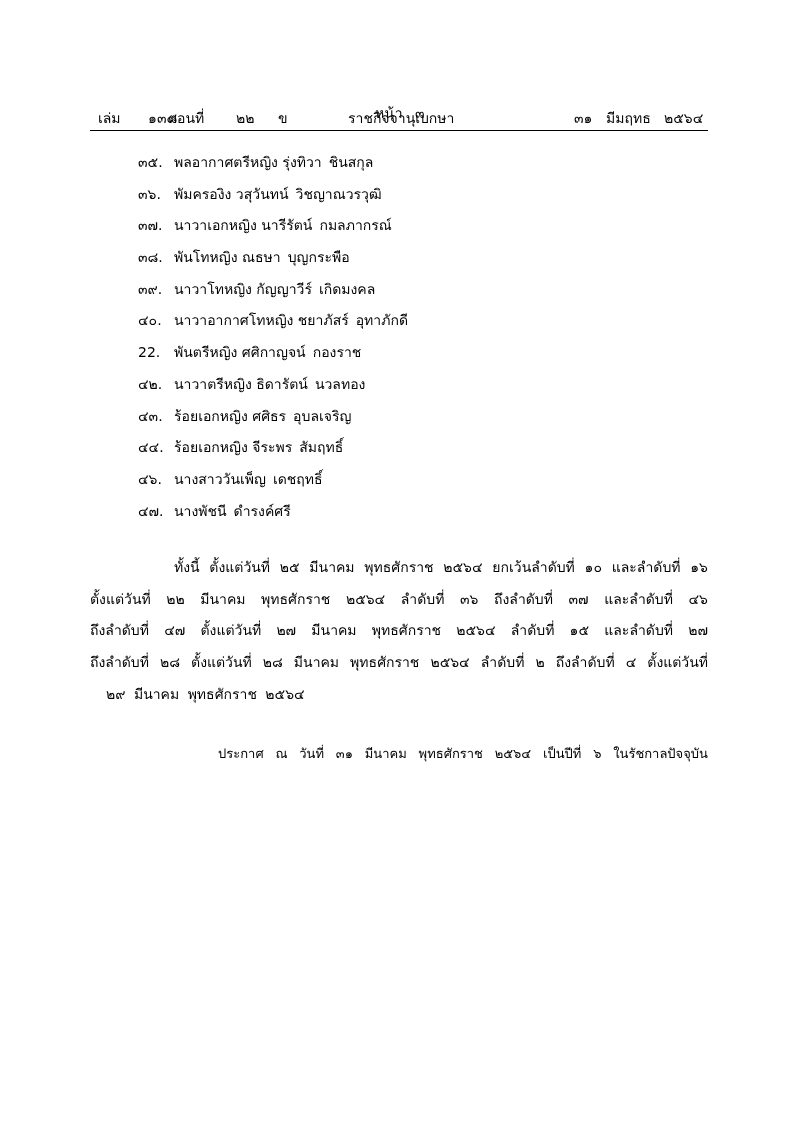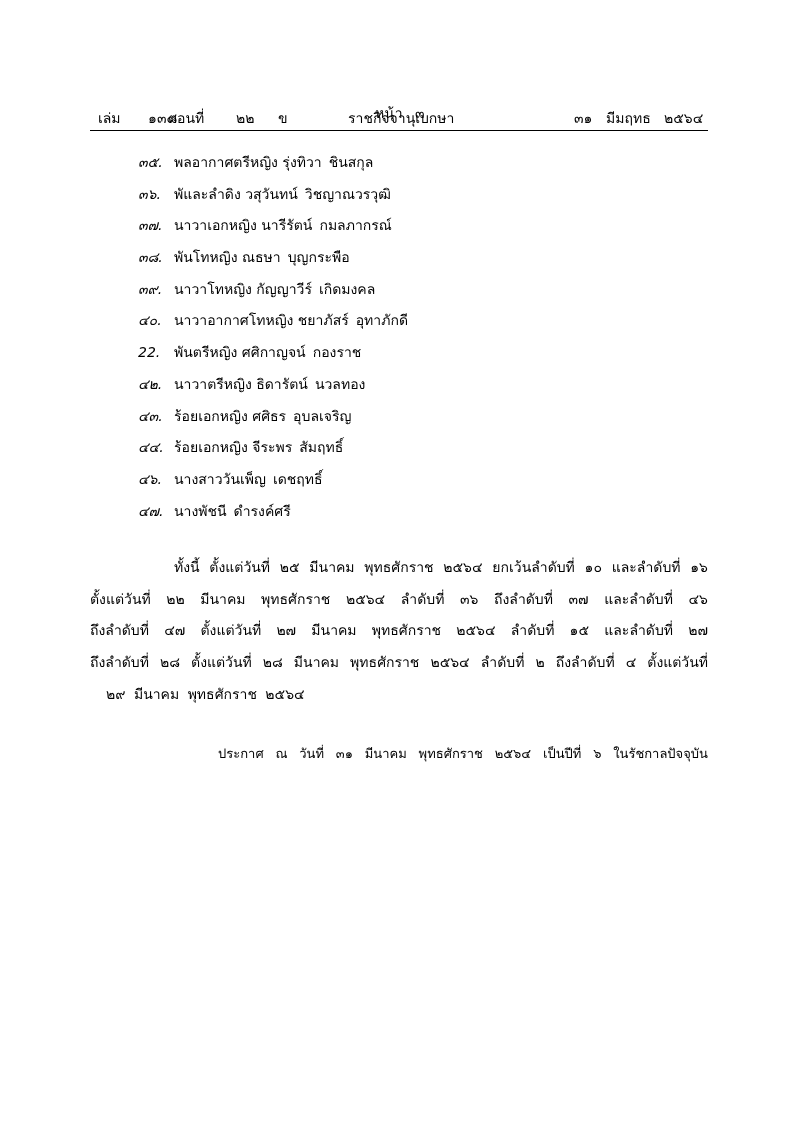--- a/index.html
+++ b/index.html
@@ -57,21 +57,20 @@
       font-size: 14px;
     }
     .list li {
       height: 31.7px;
       line-height: 20px;
       white-space: nowrap;
     }
     .list .num {
       display: inline-block;
       width: 36px;
-      font-style: italic;
     }
     .list .gap { margin-left: 7px; }
     .para {
       position: absolute;
       top: 552px;
       left: 90px;
       width: 618px;
       font-size: 14px;
       line-height: 31.7px;
       text-align: justify;
@@ -114,21 +113,21 @@
   <span class="hl" style="left:250px">ราชกิจจานุเบกษา</span>
   <span class="hl" style="left:476px">๓๑</span>
   <span class="hl" style="left:508px">มีมฤทธ</span>
   <span class="hl" style="left:566px">๒๕๖๔</span>
 </div>
 
 <div class="rule"></div>
 
 <ul class="list">
   <li><span class="num">๓๕.</span><span>พลอากาศตรีหญิง รุ่งทิวา</span><span class="gap">ชินสกุล</span></li>
-  <li><span class="num">๓๖.</span><span>พัและลำดิง วสุวันทน์</span><span class="gap">วิชญาณวรวุฒิ</span></li>
+  <li><span class="num">๓๖.</span><span>พัมครองิง วสุวันทน์</span><span class="gap">วิชญาณวรวุฒิ</span></li>
   <li><span class="num">๓๗.</span><span>นาวาเอกหญิง นารีรัตน์</span><span class="gap">กมลภากรณ์</span></li>
   <li><span class="num">๓๘.</span><span>พันโทหญิง ณธษา</span><span class="gap">บุญกระพือ</span></li>
   <li><span class="num">๓๙.</span><span>นาวาโทหญิง กัญญาวีร์</span><span class="gap">เกิดมงคล</span></li>
   <li><span class="num">๔๐.</span><span>นาวาอากาศโทหญิง ชยาภัสร์</span><span class="gap">อุทาภักดี</span></li>
   <li><span class="num">22.</span><span>พันตรีหญิง ศศิกาญจน์</span><span class="gap">กองราช</span></li>
   <li><span class="num">๔๒.</span><span>นาวาตรีหญิง ธิดารัตน์</span><span class="gap">นวลทอง</span></li>
   <li><span class="num">๔๓.</span><span>ร้อยเอกหญิง ศศิธร</span><span class="gap">อุบลเจริญ</span></li>
   <li><span class="num">๔๔.</span><span>ร้อยเอกหญิง จีระพร</span><span class="gap">สัมฤทธิ์</span></li>
   <li><span class="num">๔๖.</span><span>นางสาววันเพ็ญ</span><span class="gap">เดชฤทธิ์</span></li>
   <li><span class="num">๔๗.</span><span>นางพัชนี</span><span class="gap">ดำรงค์ศรี</span></li>

